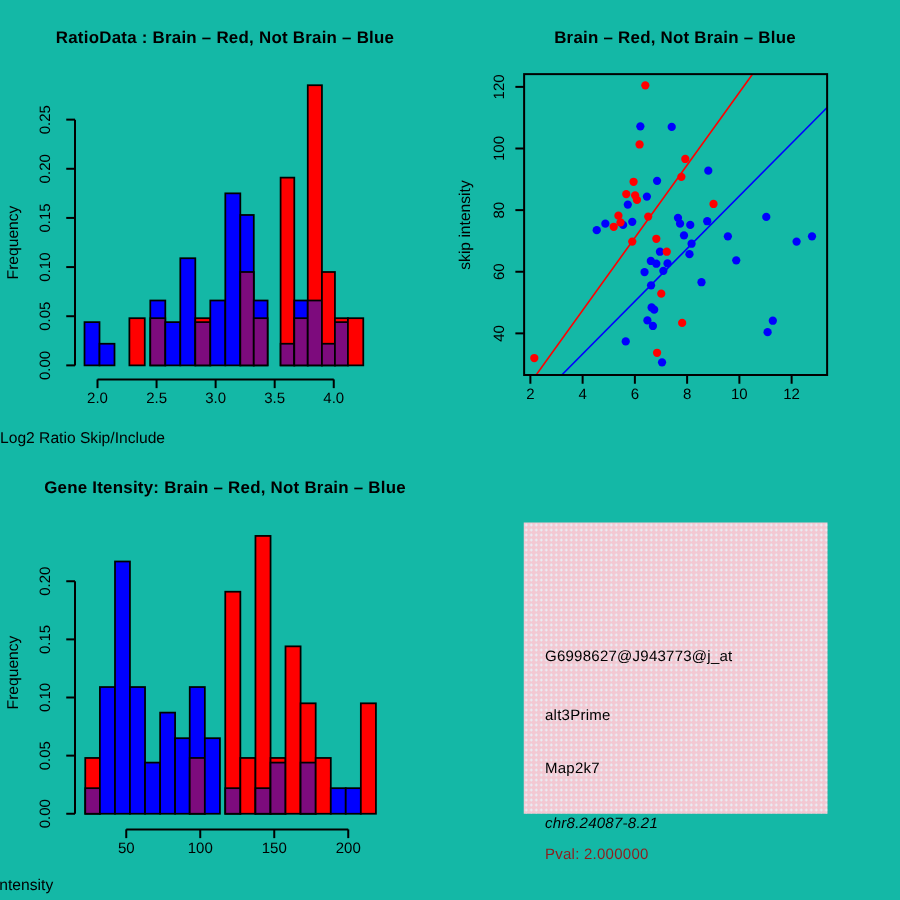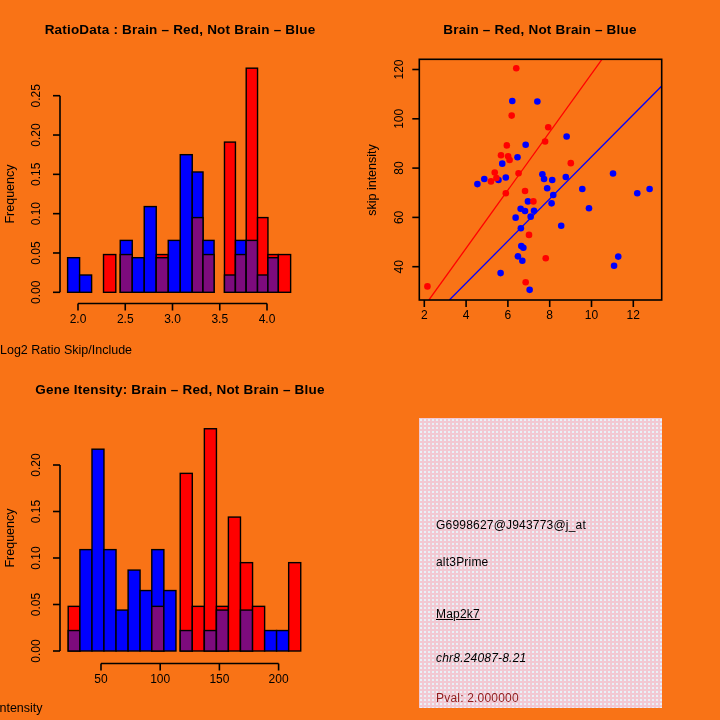--- a/index.html
+++ b/index.html
@@ -1,25 +1,25 @@
 <!DOCTYPE html>
 <html><head>
 <meta charset="utf-8">
 <style>
   html,body{margin:0;padding:0;background:#ffffff;}
-  .fig{position:relative;width:720px;height:720px;background:#f97316;overflow:hidden;
+  .fig{position:relative;width:720px;height:720px;background:#14b8a6;overflow:hidden;
        font-family:"Liberation Sans","DejaVu Sans",sans-serif;}
   .fig svg{position:absolute;}
   svg text{font-family:"Liberation Sans","DejaVu Sans",sans-serif;font-size:12px;fill:#000;}
   .title{position:absolute;width:360px;text-align:center;font-size:13.5px;font-weight:bold;
          letter-spacing:0.2px;color:#000;}
   .xlab{position:absolute;width:360px;text-align:left;font-size:12.5px;color:#000;}
   .vlab{position:absolute;width:200px;height:16px;text-align:center;font-size:12.5px;color:#000;
         transform:rotate(-90deg);transform-origin:center;white-space:nowrap;}
-  .info-box{position:absolute;left:419px;top:418px;width:243px;height:290px;
+  .info-box{position:absolute;left:419px;top:418px;width:243px;height:233px;
             background-color:#f2c8d2;
             background-image:radial-gradient(#e9f0f7 0.9px, rgba(0,0,0,0) 0.9px);
             background-size:4px 4px;}
   .info-line{position:absolute;left:17px;font-size:12px;white-space:nowrap;letter-spacing:0.2px;}
 </style>
 </head>
 <body>
 
 <div class="fig">
 
@@ -222,19 +222,19 @@
       <rect x="252.552" y="246.36" width="12.076799999999963" height="44.639999999999986" fill="#ff0000" stroke="#000" stroke-width="1.4"></rect>
       <rect x="264.62879999999996" y="270.54" width="11.95840000000004" height="20.45999999999998" fill="#0000ff" stroke="#000" stroke-width="1.4"></rect>
       <rect x="276.5872" y="270.54" width="12.076799999999992" height="20.45999999999998" fill="#0000ff" stroke="#000" stroke-width="1.4"></rect>
       <rect x="288.664" y="202.65" width="12.076799999999992" height="88.35" fill="#ff0000" stroke="#000" stroke-width="1.4"></rect>
     </svg>
   <div class="xlab" style="left:-4px;top:701px;">Intensity</div>
   <div class="vlab" style="left:-89px;top:530px;">Frequency</div>
 
   <div class="info-box">
     <div class="info-line" style="top: 100px; color: rgb(0, 0, 0);">G6998627@J943773@j_at</div>
-    <div class="info-line" style="top: 137px; color: rgb(0, 0, 0);">alt3Prime</div>
-    <div class="info-line" style="top: 189px; color: rgb(0, 0, 0); text-decoration: underline;">Map2k7</div>
+    <div class="info-line" style="top: 147px; color: rgb(0, 0, 0);">alt3Prime</div>
+    <div class="info-line" style="top: 189px; color: rgb(0, 0, 0);">Map2k7</div>
     <div class="info-line" style="top: 233px; color: rgb(0, 0, 0); font-style: italic;">chr8.24087-8.21</div>
-    <div class="info-line" style="top: 273px; color: rgb(143, 29, 29);">Pval: 2.000000</div>
+    <div class="info-line" style="top: 258px; color: rgb(143, 29, 29);">Pval: 2.000000</div>
   </div>
 
 </div>
 
 </body></html>

